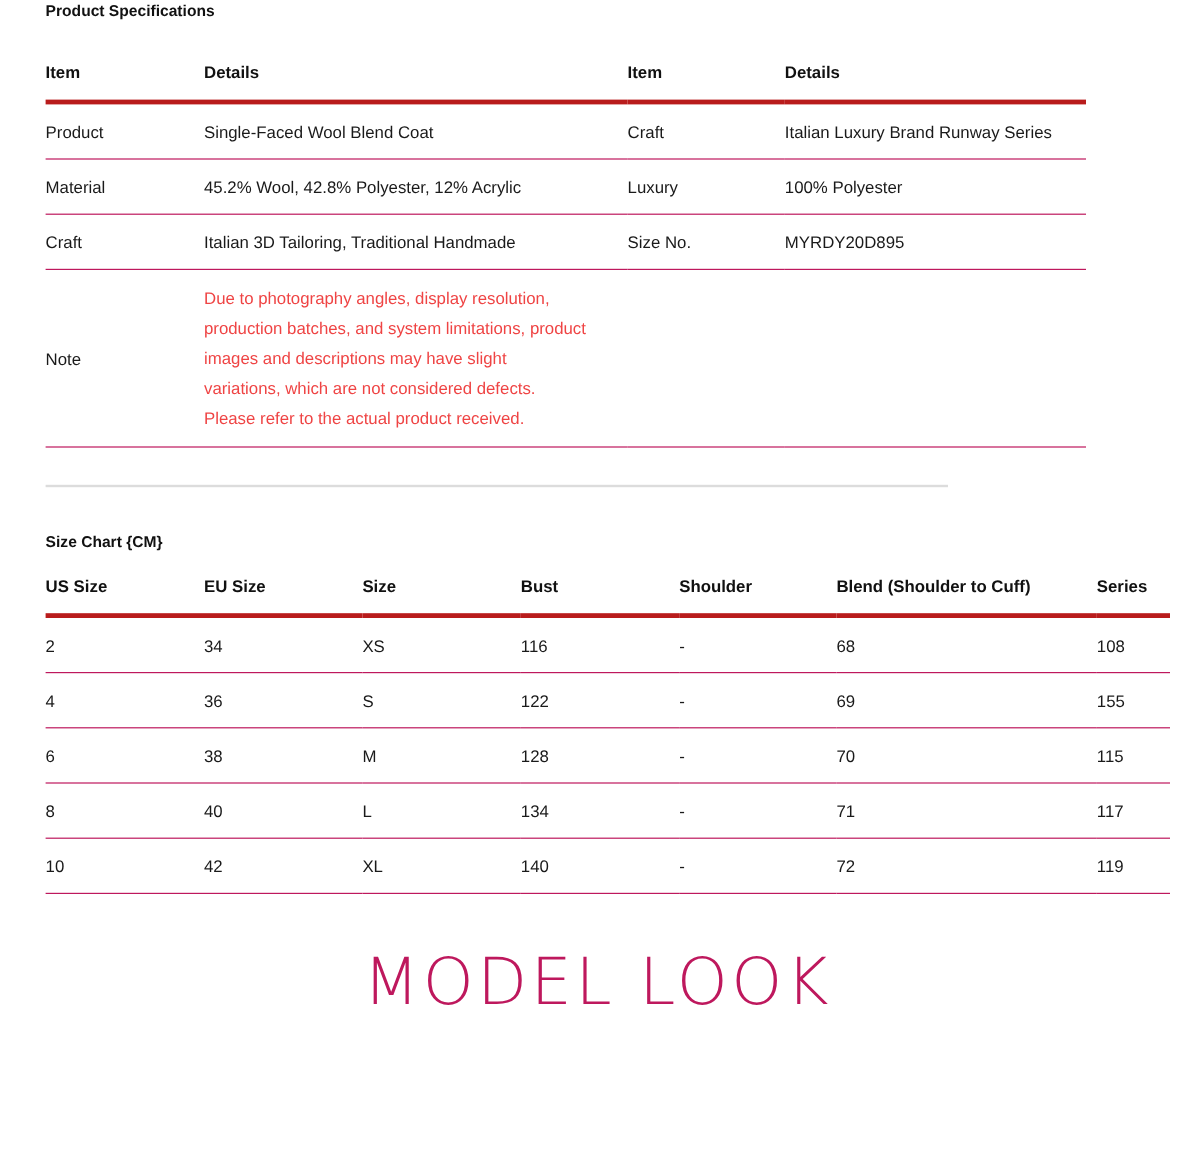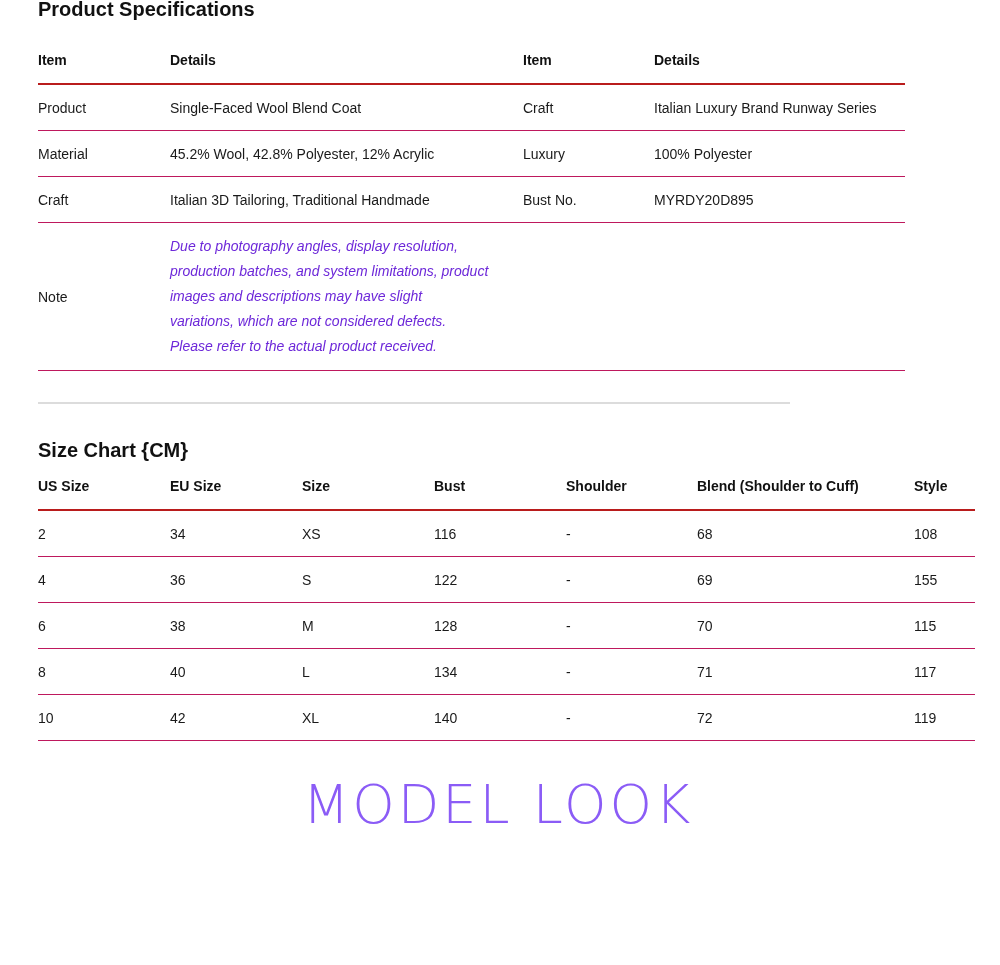--- a/index.html
+++ b/index.html
@@ -9,74 +9,73 @@
     font-family: "Liberation Sans", sans-serif;
     color: #1a1a1a;
   }
   .page {
     width: 1000px;
     height: 965px;
     overflow: hidden;
     padding: 1px 0 0 38px;
   }
   .section-title {
-    font-size: 20px;
+    font-size: 13px;
     line-height: 16px;
     font-weight: 700;
     color: #111;
   }
   table {
     border-collapse: collapse;
     table-layout: fixed;
   }
   .spec-table { width: 867px; margin-top: 35px; }
   .size-table { width: 937px; margin-top: 20px; }
   th {
     text-align: left;
     font-weight: 600;
     font-size: 14px;
     line-height: 16px;
     padding: 0 8px 15px 0;
-    border-bottom: 2px solid #b91c1c;
+    border-bottom: 4px solid #b91c1c;
     color: #111;
   }
   td {
     font-size: 14px;
     line-height: 16px;
     padding: 15px 8px 14px 0;
     border-bottom: 1px solid #be185d;
     vertical-align: middle;
   }
   .spec-table td.note-cell {
-    font-style: italic;
     line-height: 25px;
     padding: 11px 34px 11px 0;
-    color: #6d28d9;
+    color: #ef4444;
   }
   .section-divider {
     border: none;
     border-top: 2px solid #dcdcdc;
     width: 752px;
     margin: 31px 0 0 0;
   }
   .size-heading { margin-top: 38px; }
   .footnote {
     margin-top: 29px;
     font-size: 15px;
     color: #111;
   }
   .model-look {
-    margin-top: 32px;
+    margin-top: 42px;
     width: 920px;
     text-align: center;
     font-family: "DejaVu Sans", "Liberation Sans", sans-serif;
     font-weight: 200;
     font-size: 54px;
     letter-spacing: 3px;
-    color: #8b5cf6;
+    color: #be185d;
     white-space: nowrap;
   }
 </style>
 </head>
 <body>
 
 <div class="page">
 
   <h2 class="section-title">Product Specifications</h2>
 
@@ -104,21 +103,21 @@
       </tr>
       <tr>
         <td>Material</td>
         <td>45.2% Wool, 42.8% Polyester, 12% Acrylic</td>
         <td>Luxury</td>
         <td>100% Polyester</td>
       </tr>
       <tr>
         <td>Craft</td>
         <td>Italian 3D Tailoring, Traditional Handmade</td>
-        <td>Bust No.</td>
+        <td>Size No.</td>
         <td>MYRDY20D895</td>
       </tr>
       <tr>
         <td>Note</td>
         <td class="note-cell">Due to photography angles, display resolution, production batches, and system limitations, product images and descriptions may have slight variations, which are not considered defects. Please refer to the actual product received.</td>
         <td></td>
         <td></td>
       </tr>
     </tbody>
   </table>
@@ -138,21 +137,21 @@
         <col style="width:61px">
     </colgroup>
     <thead>
       <tr>
         <th>US Size</th>
         <th>EU Size</th>
         <th>Size</th>
         <th>Bust</th>
         <th>Shoulder</th>
         <th>Blend (Shoulder to Cuff)</th>
-        <th>Style</th>
+        <th>Series</th>
       </tr>
     </thead>
     <tbody>
       <tr>
         <td>2</td>
         <td>34</td>
         <td>XS</td>
         <td>116</td>
         <td>-</td>
         <td>68</td>

